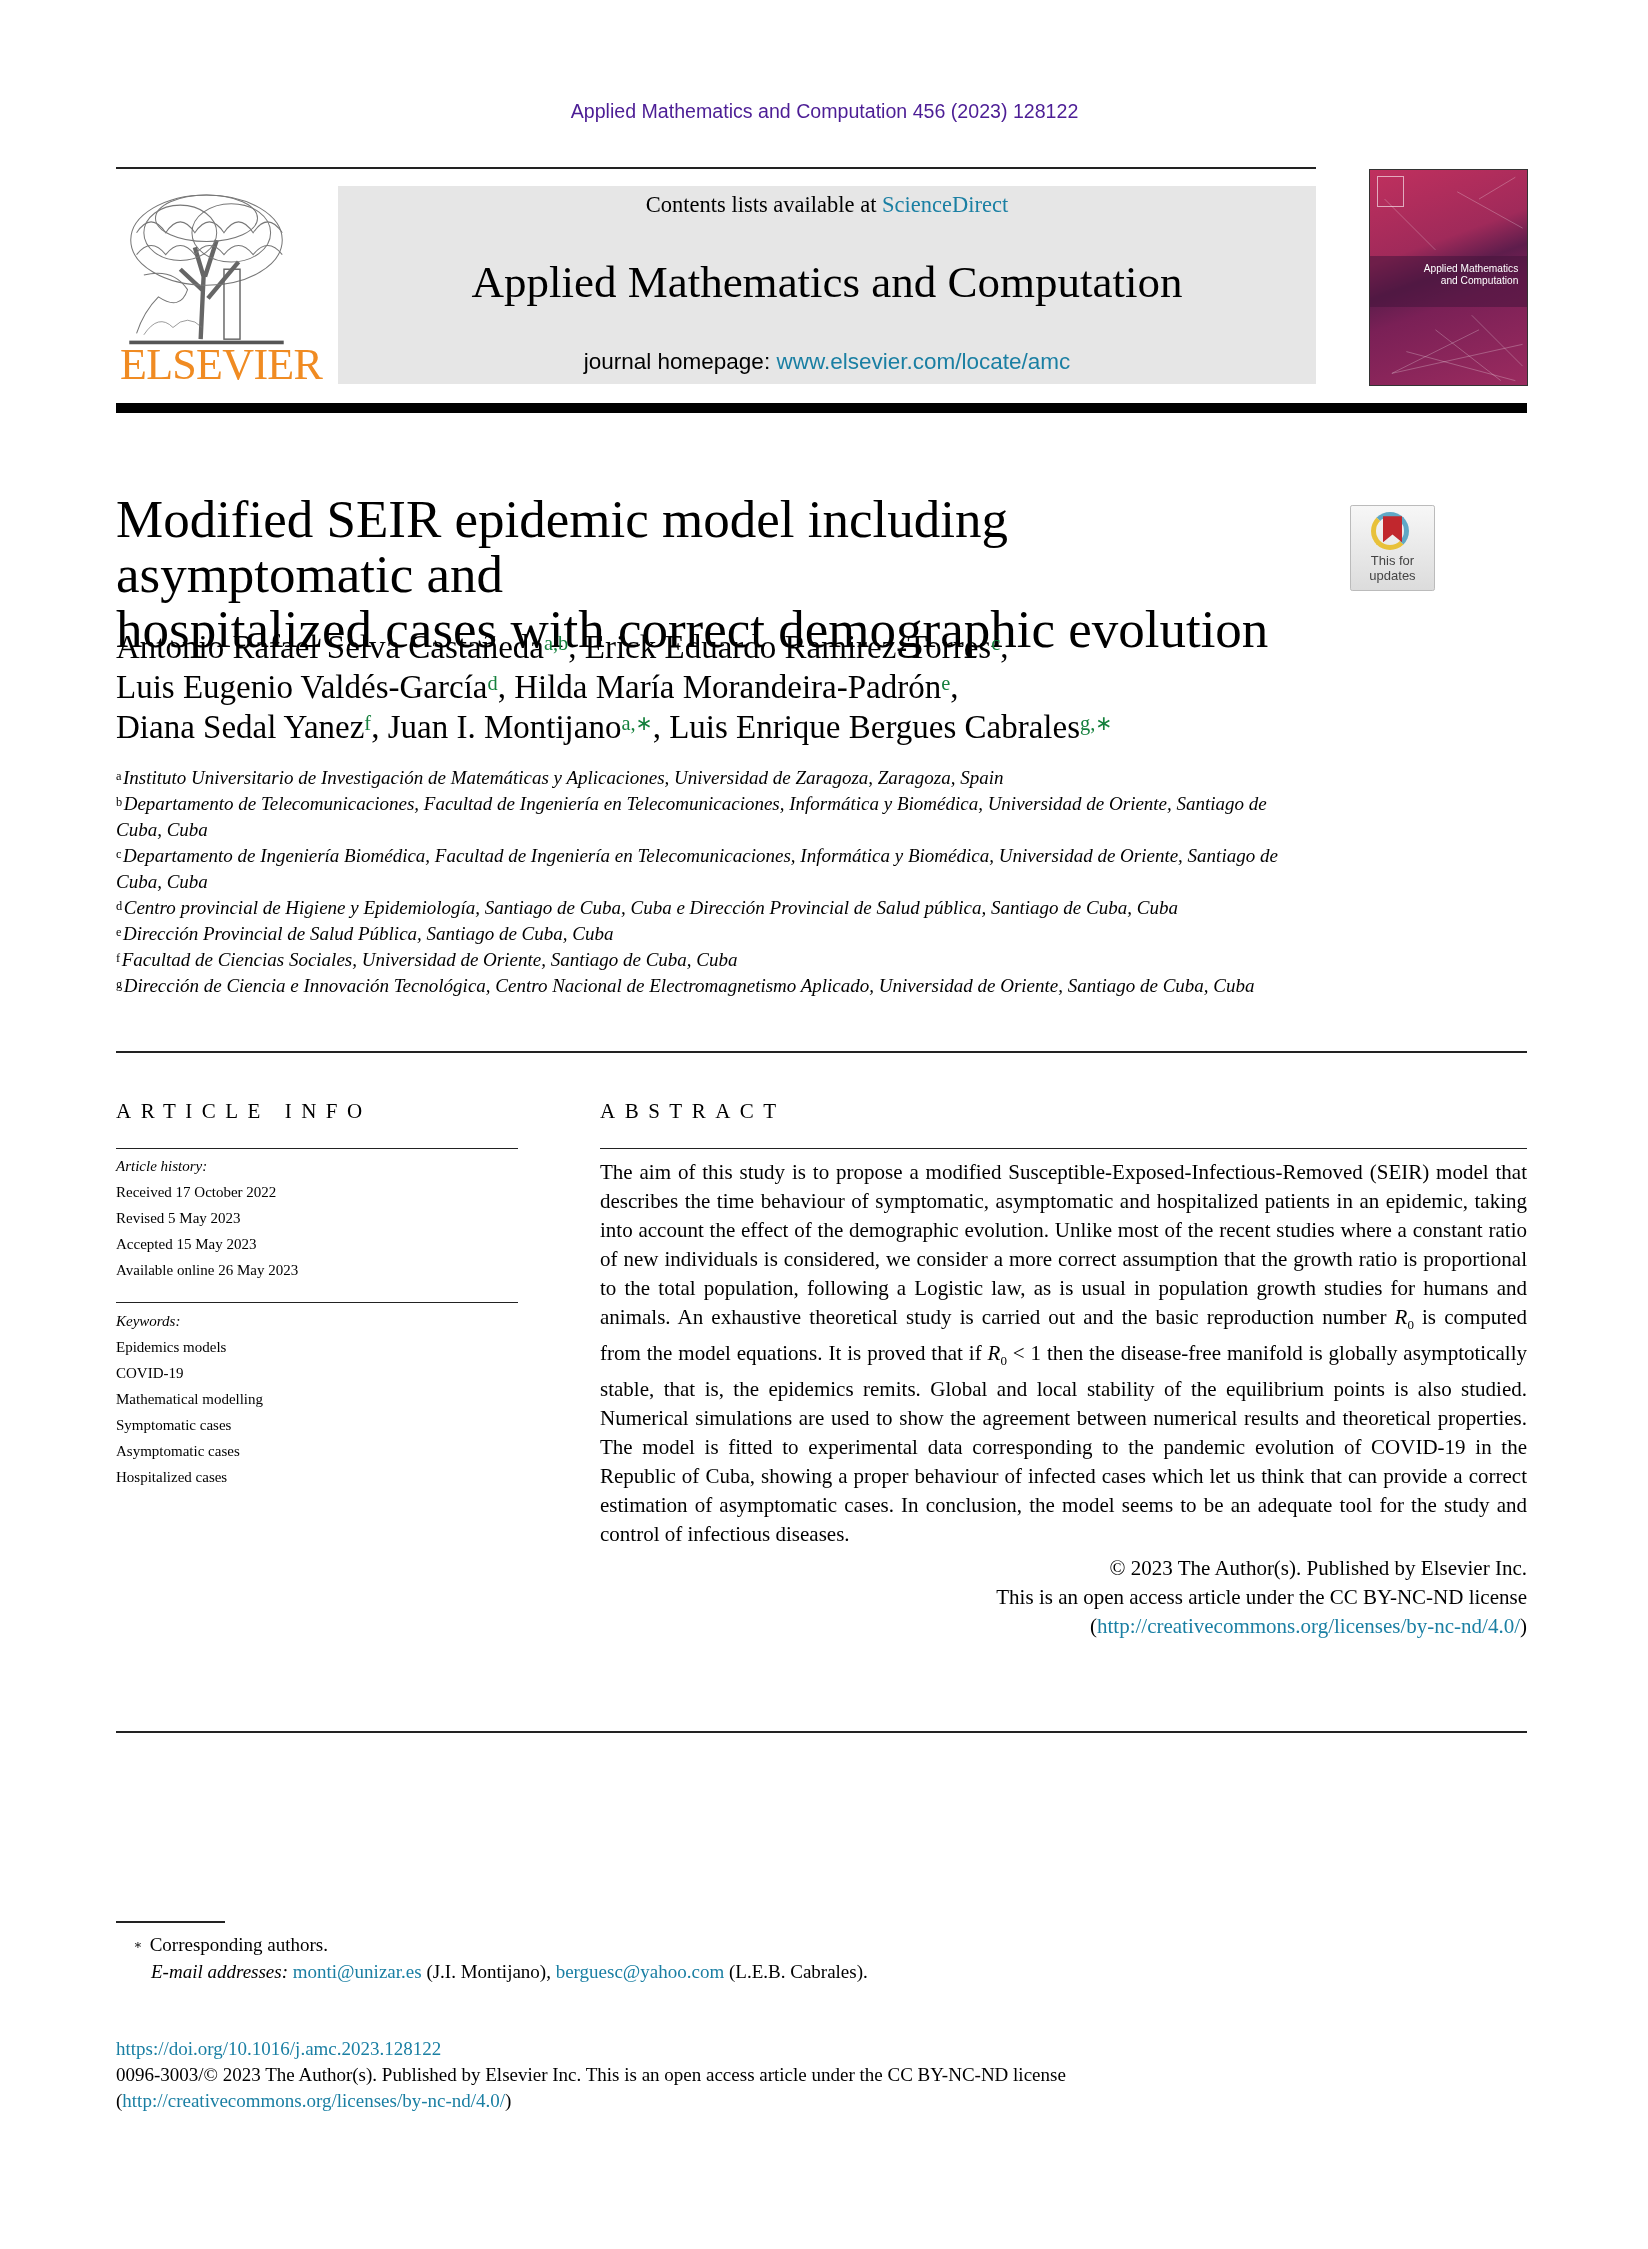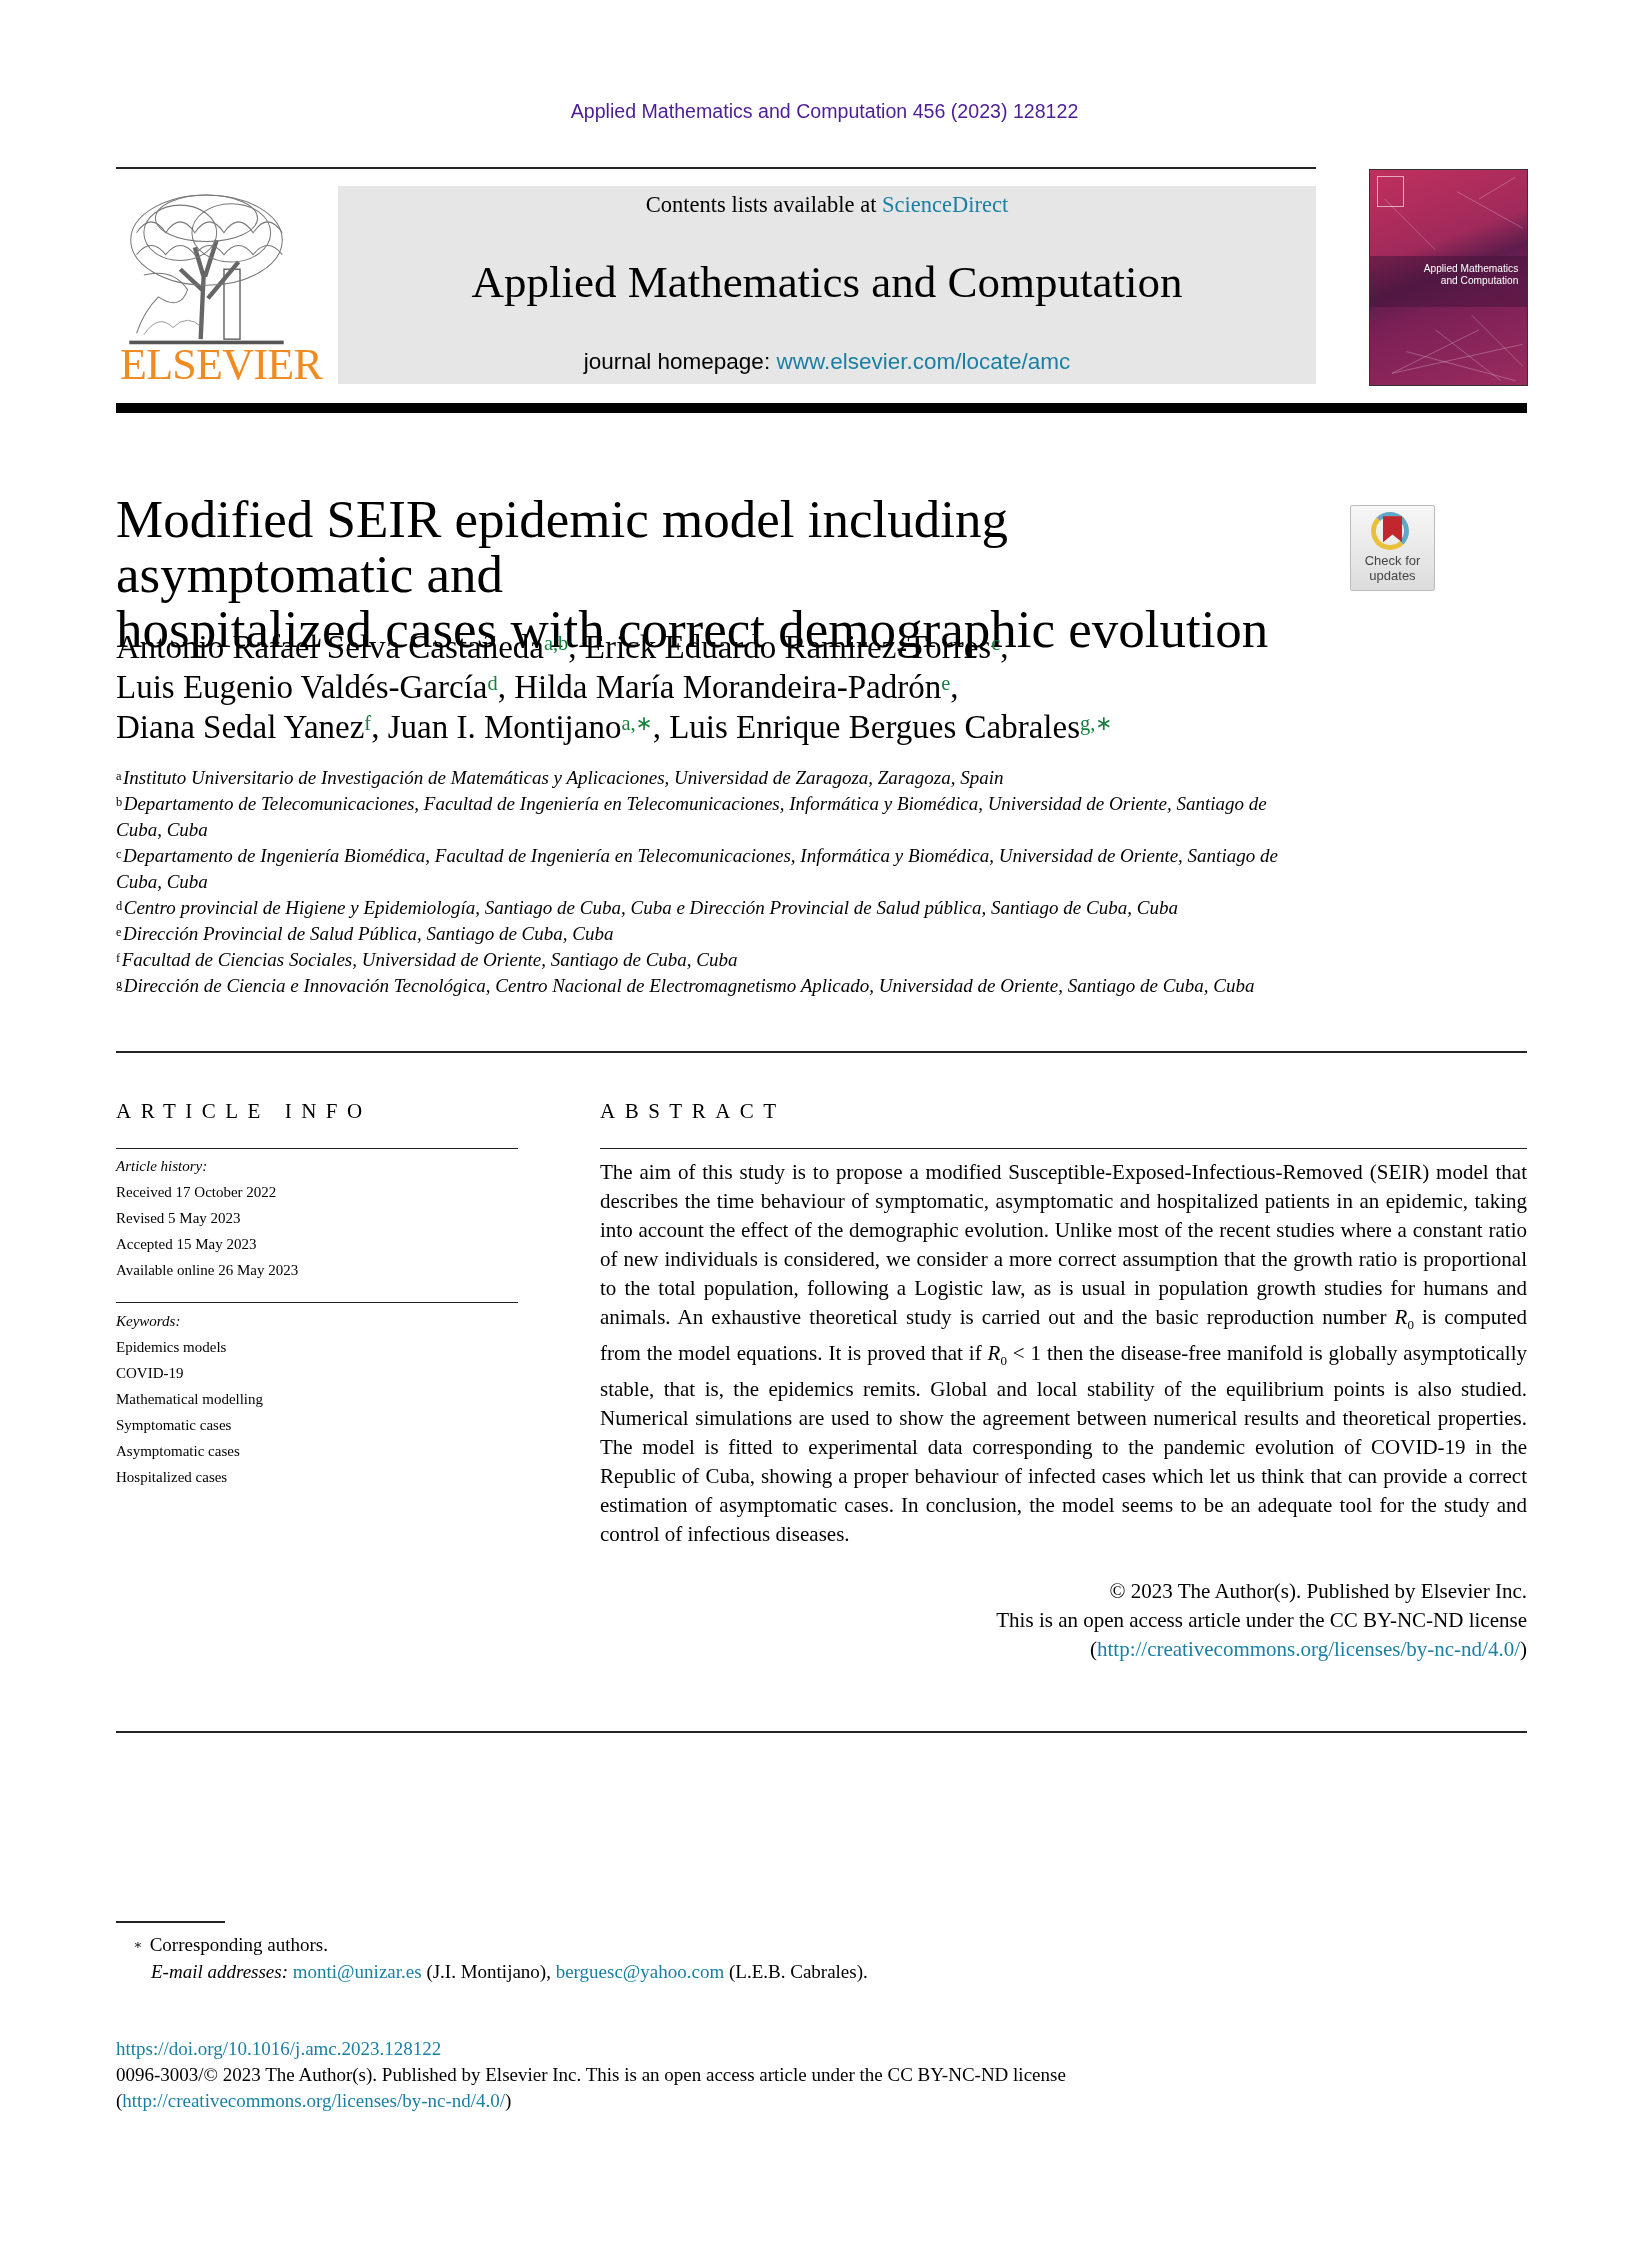--- a/index.html
+++ b/index.html
@@ -29,21 +29,21 @@
   .authors { left:116px; top:627px; width:1309px; font-size:33px; line-height:40px; font-family:"Liberation Serif",serif; }
   .authors sup { color:#15803d; font-size:20.4px; vertical-align:top; position:relative; top:-4.4px; }
   .affils { left:116px; top:765px; width:1200px; font-size:19px; line-height:26px; font-style:italic; font-family:"Liberation Serif",serif; }
   .affils sup { font-size:12.4px; font-style:normal; vertical-align:top; position:relative; top:-2.2px; margin-right:1.5px; }
   .sec-head { font-size:21px; letter-spacing:9.5px; font-family:"Liberation Serif",serif; line-height:26px; }
   .info-col { left:116px; top:1148px; width:402px; }
   .info-block { border-top:1.5px solid #222; padding-top:4.4px; font-size:15px; line-height:26px; }
   .info-block .lbl { font-style:italic; }
   .abstract-col { left:600px; top:1148px; width:927px; }
   .abstract-text { border-top:1.5px solid #222; padding-top:8.7px; font-size:21px; line-height:29px; text-align:justify; hyphens:manual; }
-  .copyright { text-align:right; font-size:21px; line-height:29px; margin-top:28px; }
+  .copyright { text-align:right; font-size:21px; line-height:29px; margin-top:5px; }
   .fn { left:116px; top:1931px; width:1309px; font-size:19px; line-height:27px; }
   .fn-rule { left:116px; top:1921px; width:109px; height:1.5px; background:#222; }
   .bottom { left:116px; top:2036px; width:1418px; font-size:19px; line-height:26px; }
 </style>
 </head>
 <body>
 
 <a class="abs cite">Applied Mathematics and Computation 456 (2023) 128122</a>
 
 <div class="abs rule-thin" style="left:116px;top:167px;width:1200px;"></div>
@@ -102,21 +102,21 @@
 
 <h1 class="abs title" style="margin:0;font-weight:normal;">
   <div>Modified SEIR epidemic model including asymptomatic and</div>
   <div>hospitalized cases with correct demographic evolution</div>
 </h1>
 
 <div class="abs badge">
   <div class="badge-ring"></div>
   <div class="badge-ribbon"></div>
   <div class="badge-text">
-    <div>Check for</div>
+    <div>This for</div>
     <div>updates</div>
   </div>
 </div>
 
 <div class="abs authors">
   <div>
     <span>Antonio Rafael Selva Castañeda</span><sup>a,b</sup><span>, </span><span>Erick Eduardo Ramirez-Torres</span><sup>c</sup><span>,</span>
   </div>
   <div>
     <span>Luis Eugenio Valdés-García</span><sup>d</sup><span>, </span><span>Hilda María Morandeira-Padrón</span><sup>e</sup><span>,</span>

